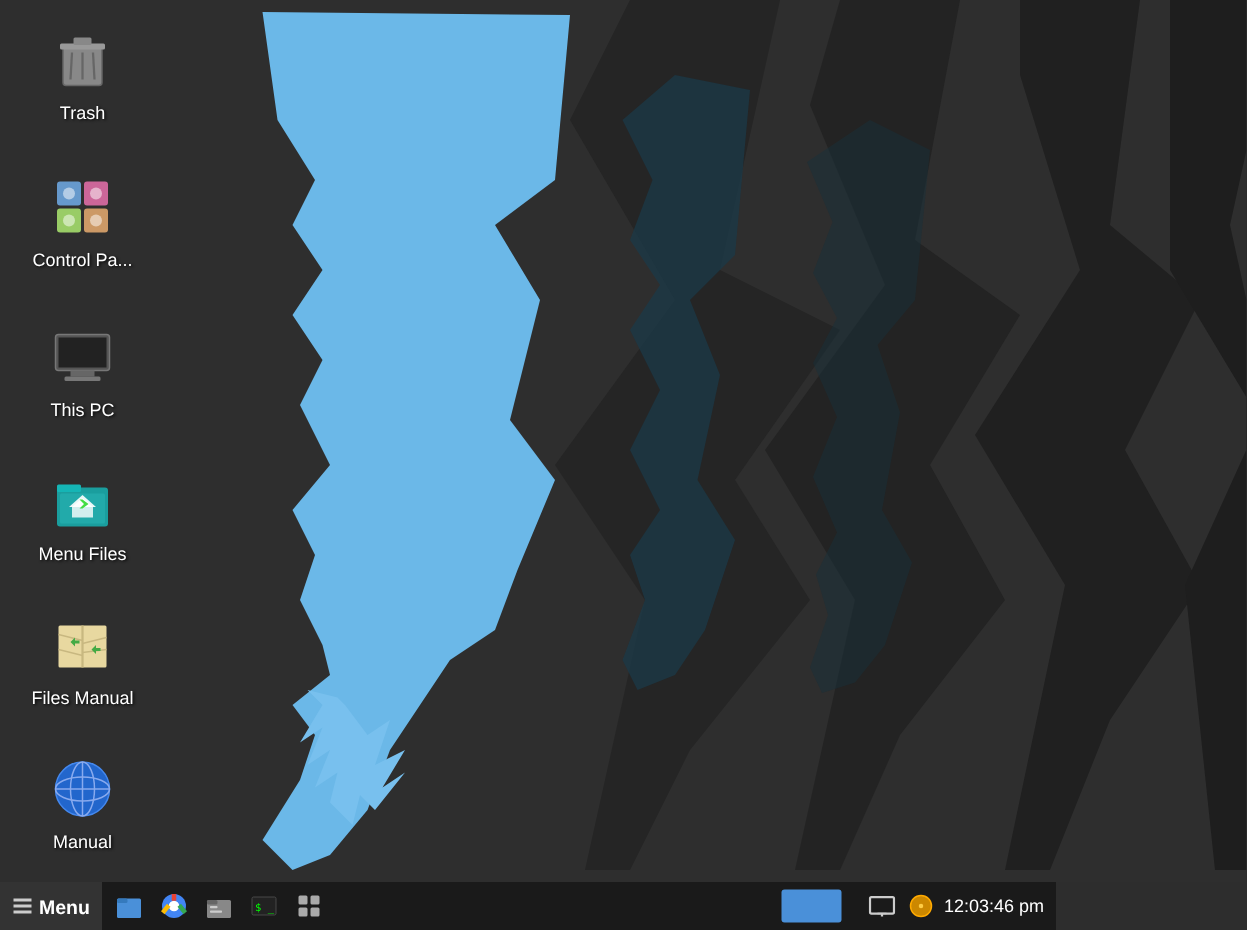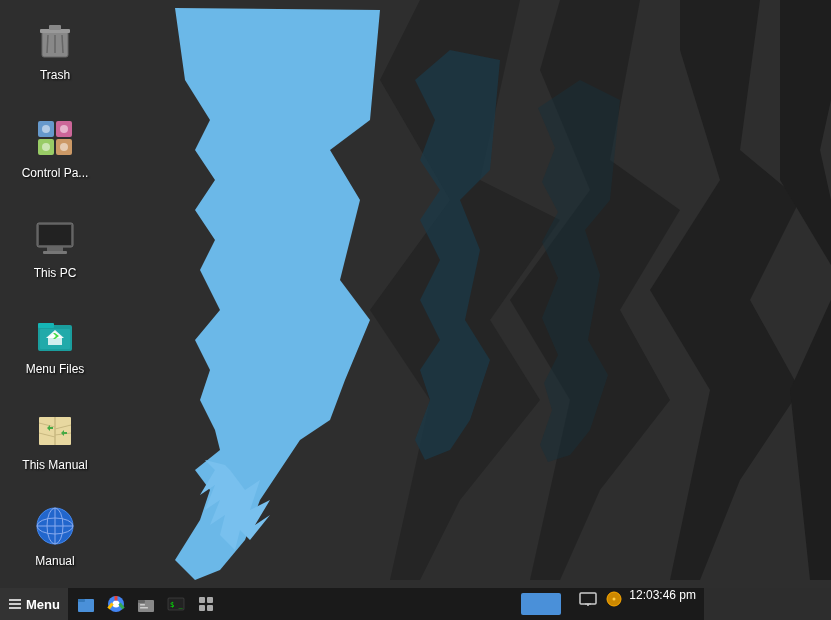--- a/index.html
+++ b/index.html
@@ -102,20 +102,21 @@
 
     .taskbar-active-window {
       width: 40px;
       height: 22px;
       background: #4a90d9;
       border-radius: 2px;
     }
 
     .taskbar-right {
       display: flex;
+      align-items: center;
       height: 100%;
       gap: 4px;
       padding: 0 8px;
     }
     .taskbar-tray-icon {
       width: 22px;
       height: 22px;
       display: flex;
       align-items: center;
       justify-content: center;
@@ -223,21 +224,21 @@
 
         <line x1="5" y1="14" x2="21" y2="18" stroke="#c8b880" stroke-width="1"></line>
         <line x1="21" y1="20" x2="37" y2="16" stroke="#c8b880" stroke-width="1"></line>
         <line x1="5" y1="24" x2="21" y2="28" stroke="#c8b880" stroke-width="1"></line>
         <line x1="21" y1="26" x2="37" y2="24" stroke="#c8b880" stroke-width="1"></line>
 
         <polygon points="13,19 16,16 16,18 19,18 19,20 16,20 16,22" fill="#44aa44"></polygon>
         <polygon points="27,24 30,21 30,23 33,23 33,25 30,25 30,27" fill="#44aa44"></polygon>
       </svg>
     </div>
-    <span class="icon-label">This Manual</span>
+    <span class="icon-label">Files Manual</span>
   </div>
 
   <div class="desktop-icon" style="top:496px;left:10px;">
     <div class="icon-img">
       <svg width="42" height="42" viewBox="0 0 42 42" xmlns="http://www.w3.org/2000/svg">
         <circle cx="21" cy="21" r="18" fill="#2266cc" stroke="#4488ee" stroke-width="1"></circle>
         <ellipse cx="21" cy="21" rx="8" ry="18" fill="none" stroke="#88aaee" stroke-width="1"></ellipse>
         <ellipse cx="21" cy="21" rx="18" ry="8" fill="none" stroke="#88aaee" stroke-width="1"></ellipse>
         <line x1="3" y1="21" x2="39" y2="21" stroke="#88aaee" stroke-width="1"></line>
         <line x1="21" y1="3" x2="21" y2="39" stroke="#88aaee" stroke-width="1"></line>

